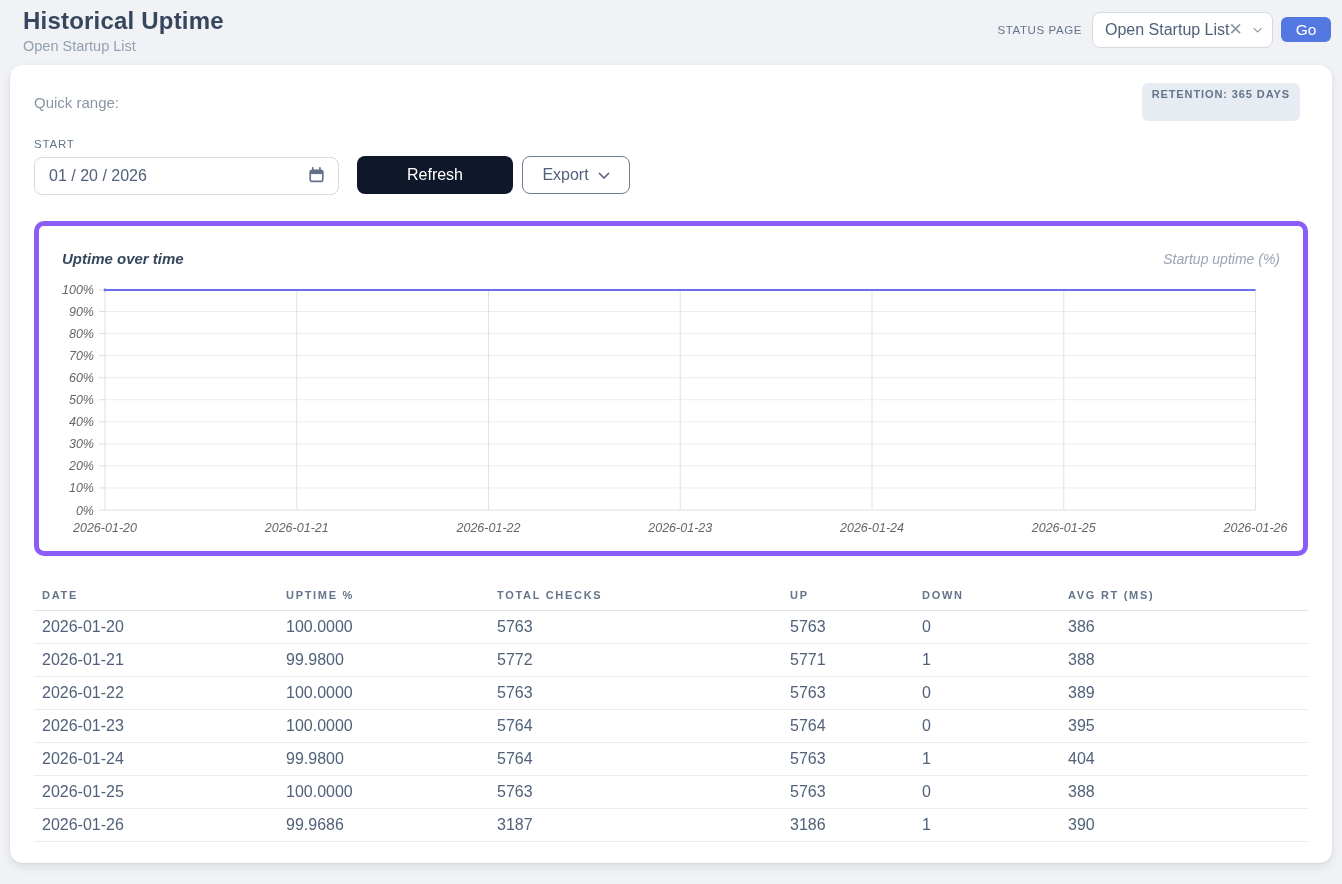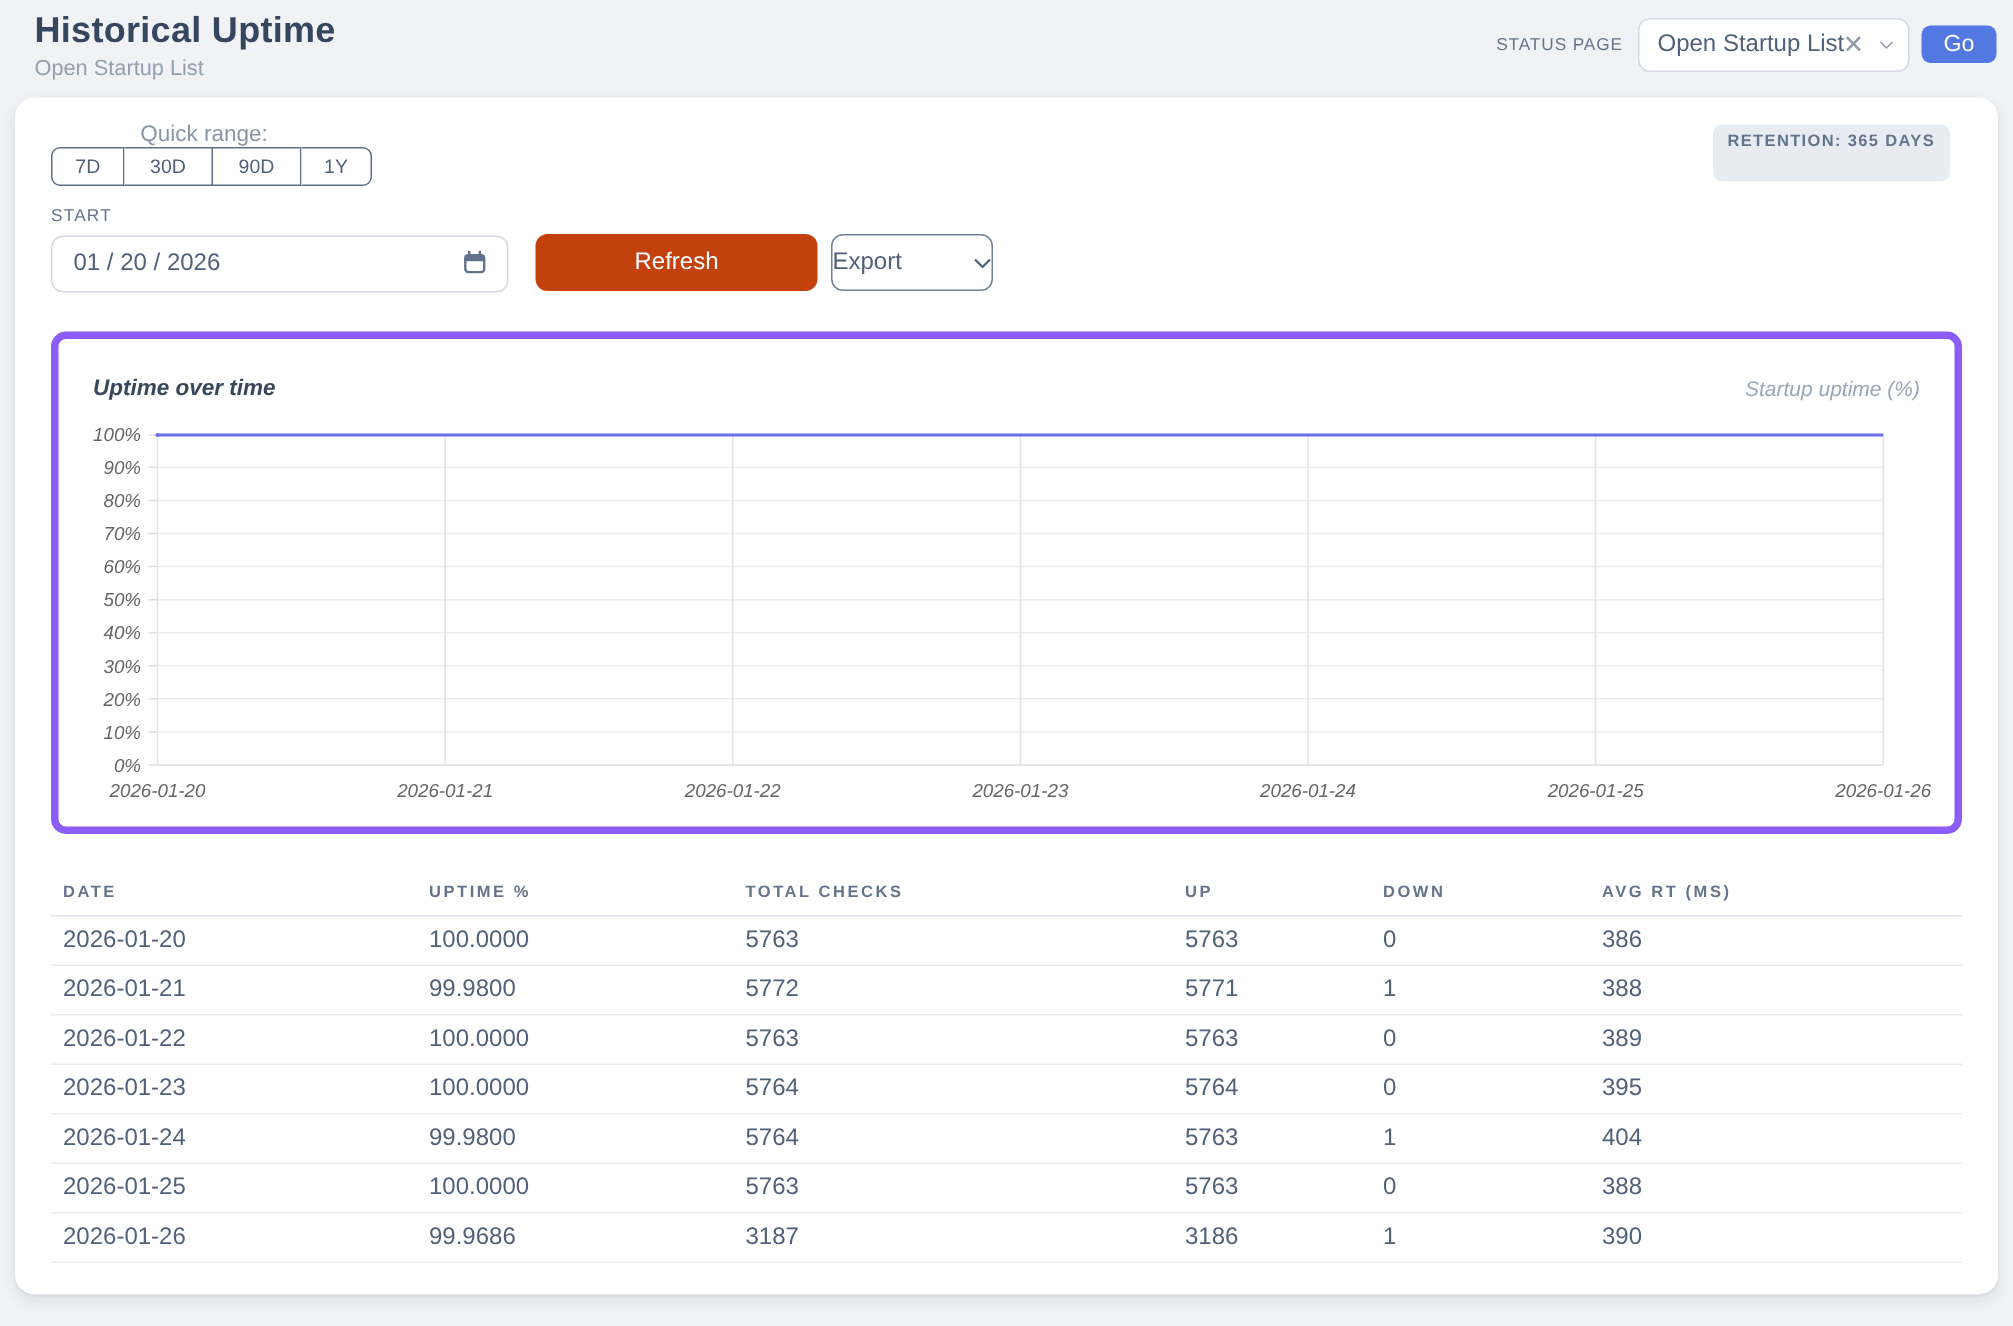--- a/index.html
+++ b/index.html
@@ -25,22 +25,22 @@
 .qrgroup .qb:first-child { border-left:1px solid #5f6f8a; border-radius:6px 0 0 6px; }
 .qrgroup .qb:last-child { border-radius:0 6px 6px 0; }
 .badge { background:#e7ecf2; border-radius:6px; height:38px; line-height:22px; padding:0 10px; font-size:11px; font-weight:700; letter-spacing:0.9px; color:#64748b; margin-right:8px; }
 .row2 { margin-top:23px; display:flex; }
 .field .flabel { font-size:11.5px; color:#64748b; letter-spacing:0.8px; margin-bottom:7px; font-weight:400; }
 .ibox { height:38px; border:1px solid #d4dae2; border-radius:8px; background:#fff; display:flex; align-items:center; padding:0 14px; color:#51617a; font-size:16px; }
 .ibox .sp { flex:1; }
 .f1 { width:305px; margin-right:18px; }
 .f2 { width:305px; margin-right:17px; }
 .f3 { width:306px; margin-right:18px; }
-.refresh { margin-top:18px; width:188px; height:38px; background:#c2410c; color:#fff; border:none; border-radius:8px; font-size:16px; font-family:inherit; margin-right:9px; }
-.export { margin-top:18px; width:108px; height:38px; background:#fff; color:#51617a; border:1px solid #717f94; border-radius:8px; font-size:16px; font-family:inherit; display:flex; align-items:center; justify-content:space-between; }
+.refresh { margin-top:18px; width:156px; height:38px; background:#0f172a; color:#fff; border:none; border-radius:8px; font-size:16px; font-family:inherit; margin-right:9px; }
+.export { margin-top:18px; width:108px; height:38px; background:#fff; color:#51617a; border:1px solid #717f94; border-radius:8px; font-size:16px; font-family:inherit; display:flex; align-items:center; justify-content:center; }
 .chartcard { margin-top:26px; border:5px solid #8b5cf6; border-radius:10px; height:335px; position:relative;font-style:italic; }
 .cctitle { position:absolute; left:23px; top:24px; font-size:15px; font-weight:700; color:#37475c; }
 .ccright { position:absolute; right:23px; top:25px; font-size:14px; color:#9aa5b5; }
 .table { margin-top:25px; }
 table { width:100%; border-collapse:collapse; }
 th { text-align:left; font-size:11px; font-weight:700; letter-spacing:1.7px; color:#64748b; padding:8px 8px 9px 8px; border-bottom:1px solid #dfe5ec; }
 td { font-size:16px; color:#51617a; padding:0 8px; height:33px; border-bottom:1px solid #e8edf2; }
 </style>
 </head>
 <body>
@@ -58,26 +58,20 @@
           <path d="M1 1l6 6 6-6" fill="none" stroke="#8d98a8" stroke-width="1.6"></path>
         </svg>
     </div>
     <button class="gobtn">Go</button>
   </div>
 </div>
 <div class="card">
   <div class="row1">
     <div class="qr">
       <span class="qrlabel">Quick range:</span>
-      <div class="qrgroup">
-        <button class="qb" style="width:49px">7D</button>
-        <button class="qb" style="width:59px">30D</button>
-        <button class="qb" style="width:59px">90D</button>
-        <button class="qb" style="width:47px">1Y</button>
-      </div>
     </div>
     <div class="badge">RETENTION: 365 DAYS</div>
   </div>
   <div class="row2">
     <div class="field f1">
       <div class="flabel">START</div>
       <div class="ibox">
           <span>01 / 20 / 2026</span>
           <span class="sp"></span>
         <svg width="15" height="16" viewBox="0 0 15 16" style="position:relative;top:-1.5px">

